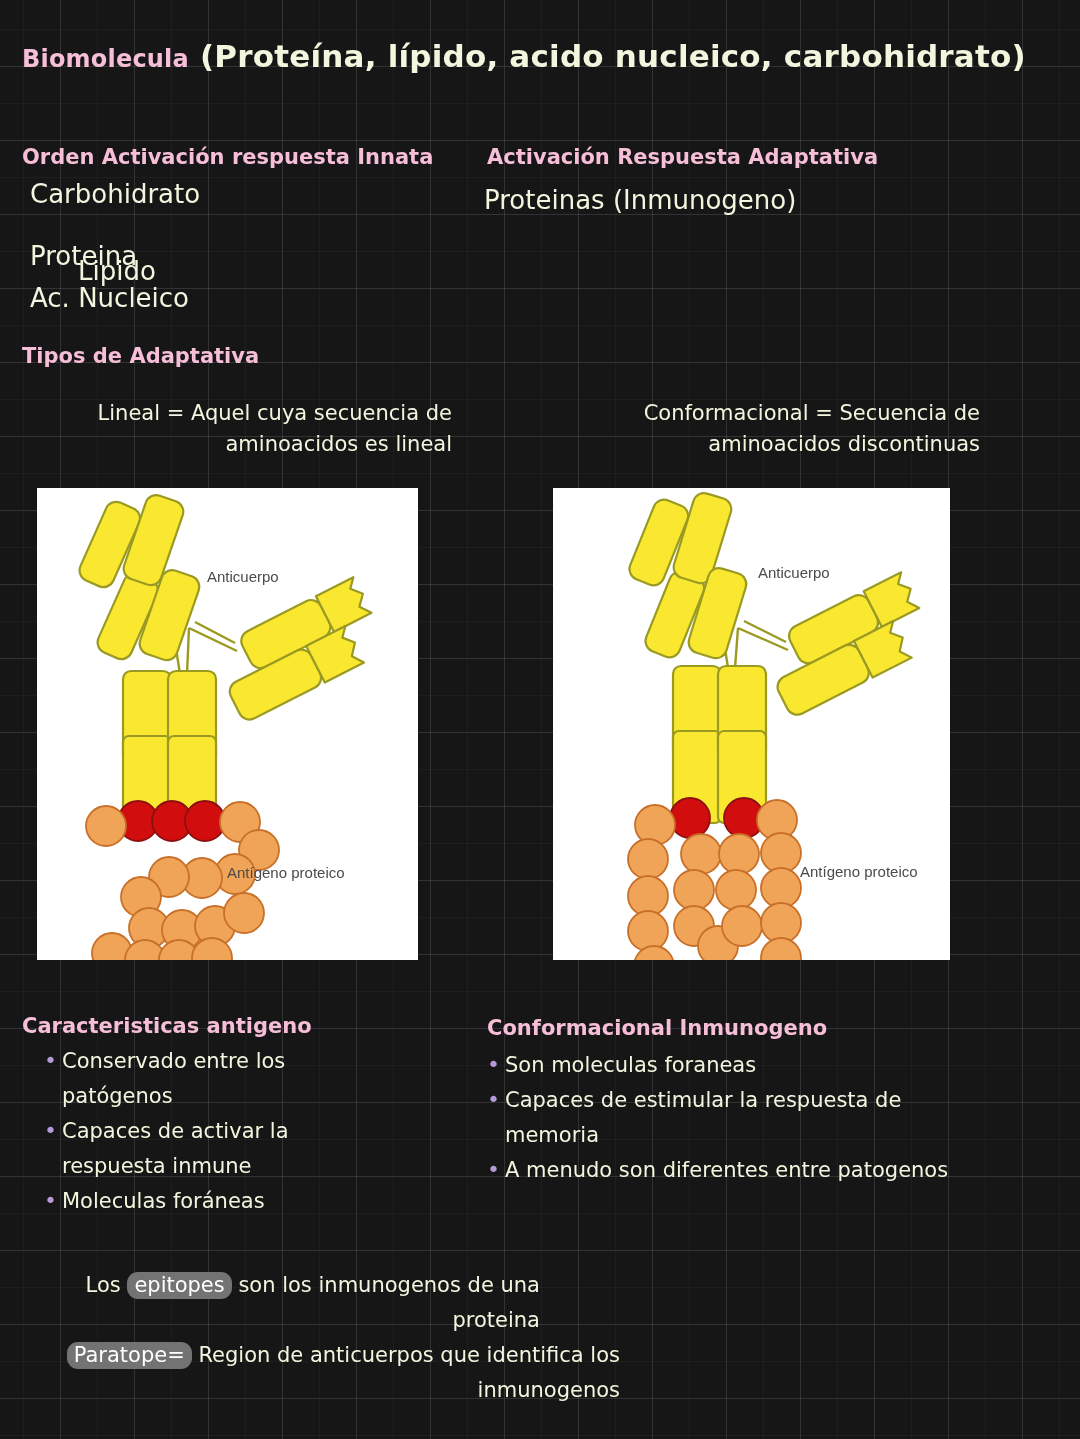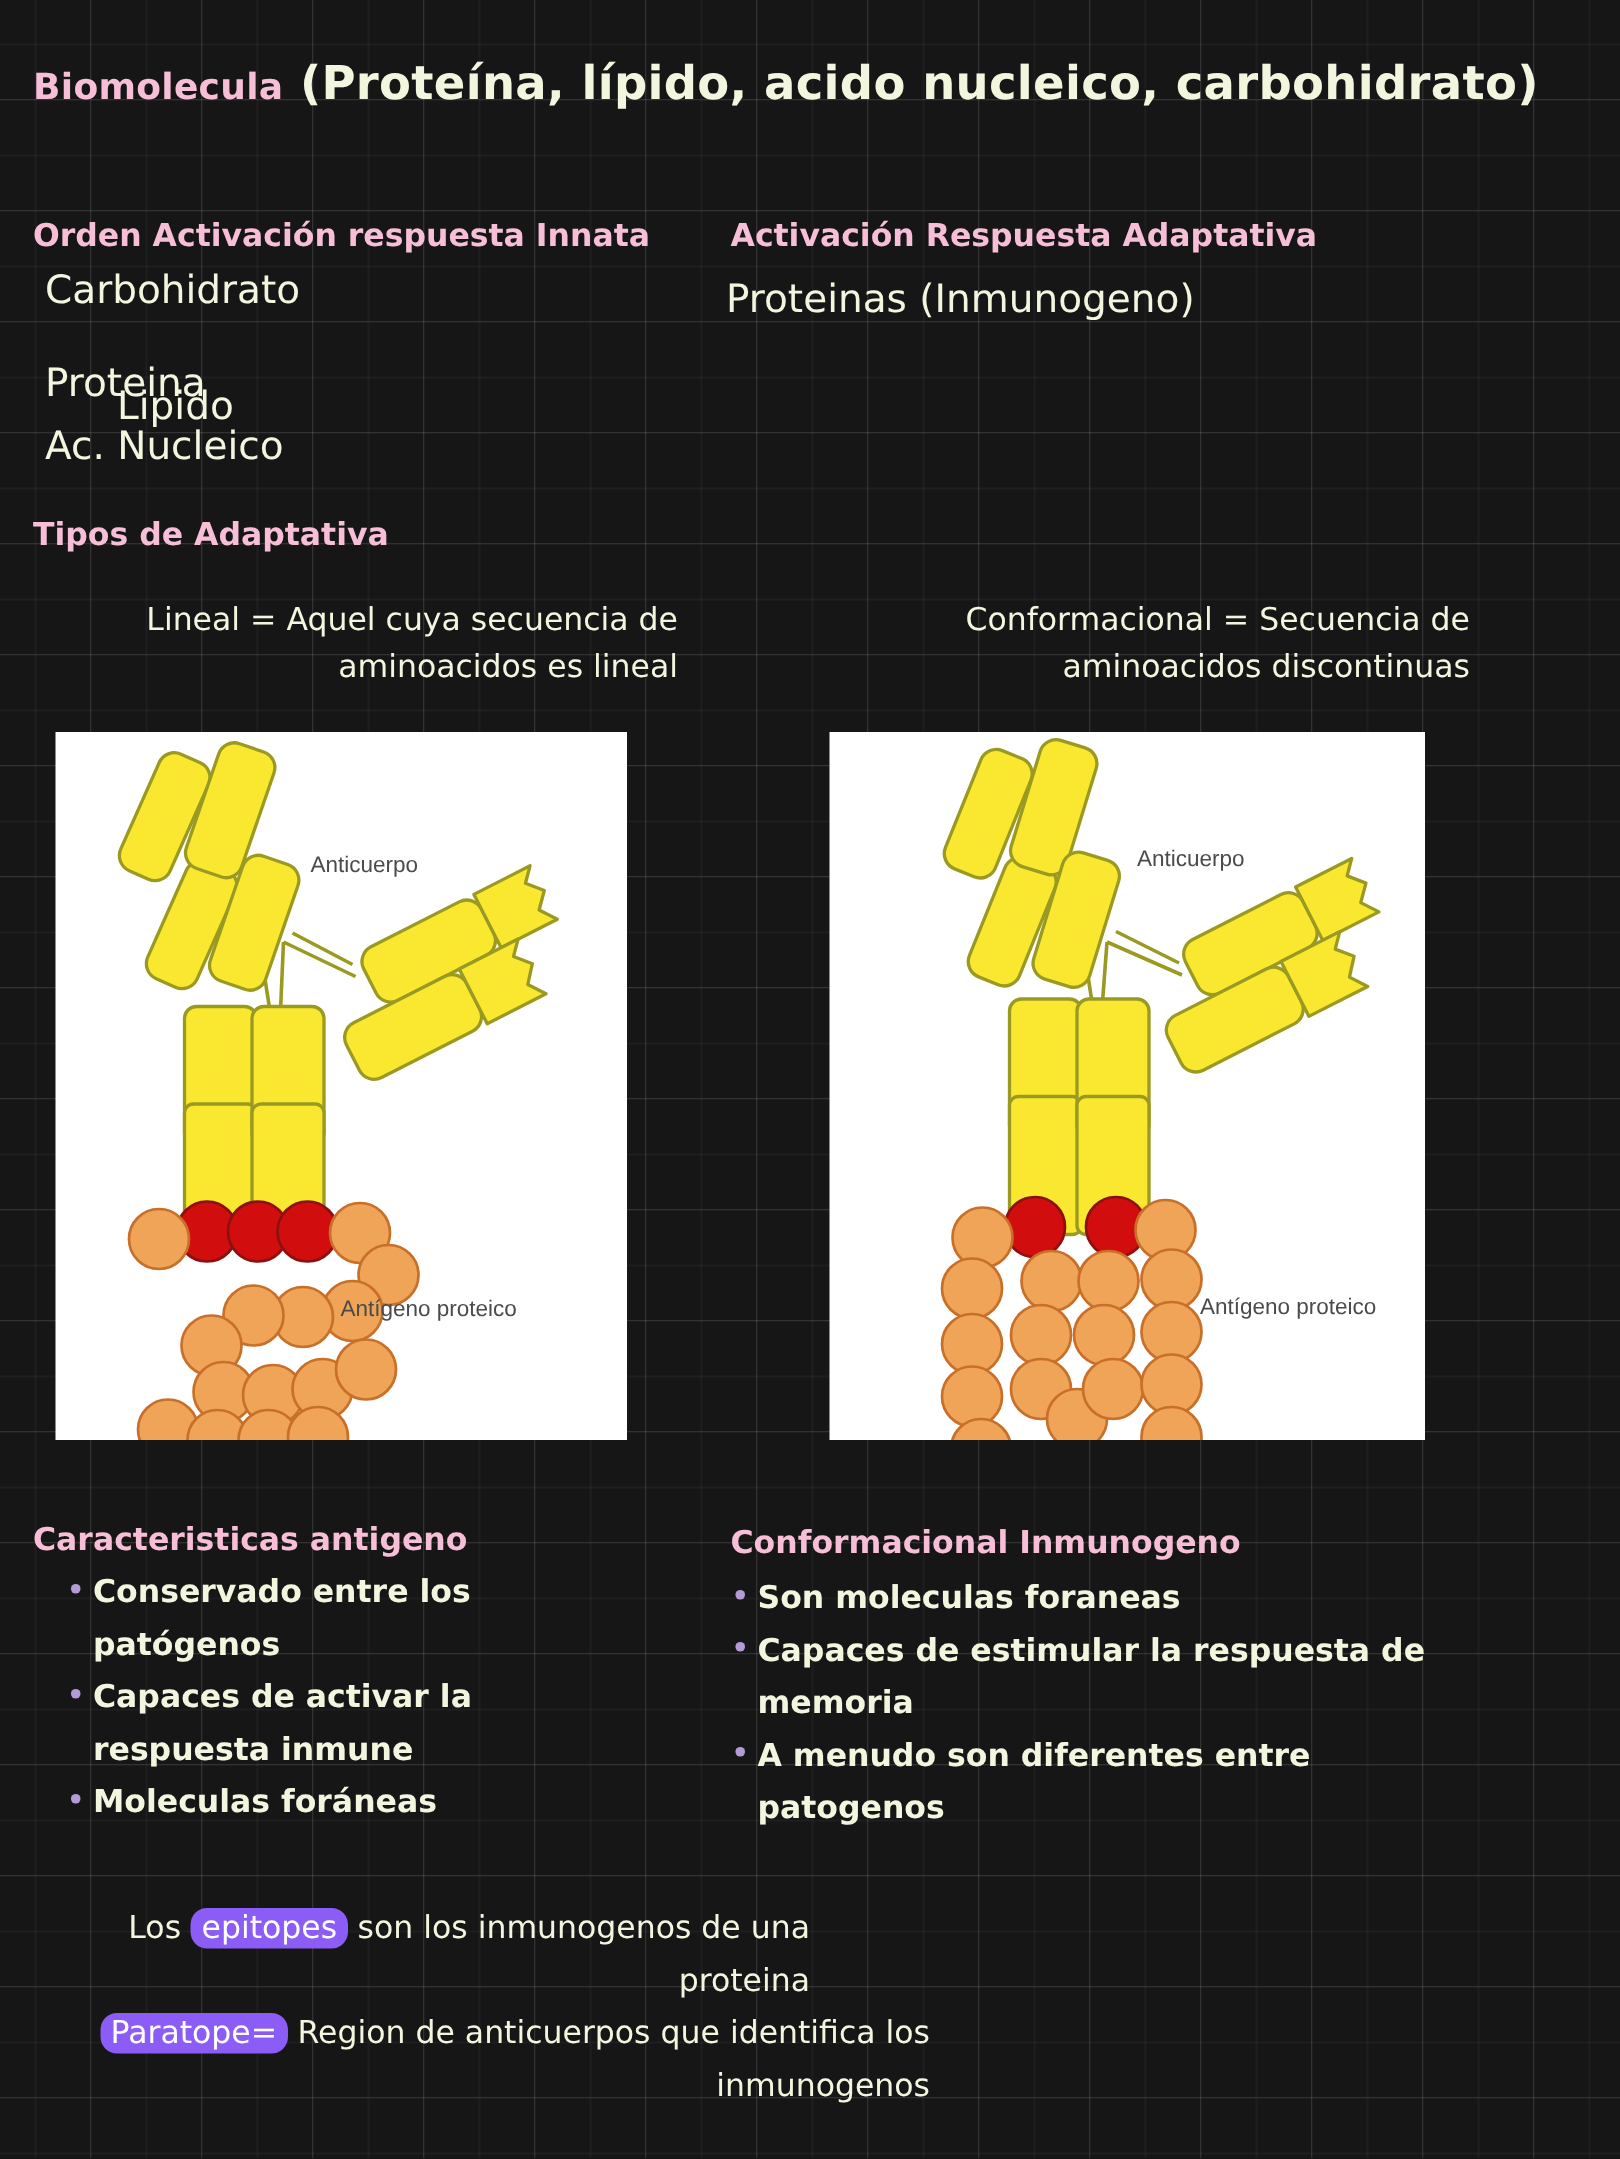--- a/index.html
+++ b/index.html
@@ -53,25 +53,25 @@
     position:absolute;font-size:21px;color:#f3f6de;font-weight:500;line-height:31px;text-align:right;
   }
 
   
   .bullets{position:absolute;font-size:21px;color:#f3f6de;font-weight:500;line-height:35px;}
   .bullets .li{display:flex;align-items:flex-start;}
   .bullets .dot{
     color:#b49ad6;font-size:22px;line-height:34px;
     margin-right:5px;flex:0 0 auto;
   }
-  .bullets .txt{display:block;font-weight:bold;}
+  .bullets .txt{display:block;}
 
   
   .hl{
-    background:#8b5cf6;
+    background:#737373;
     color:#ffffff;
     border-radius:11px;
     padding:1px 7px 2px 7px;
     box-decoration-break:clone;
     -webkit-box-decoration-break:clone;
   }
 
   
   .fig{
     position:absolute;background:#ffffff;overflow:hidden;

